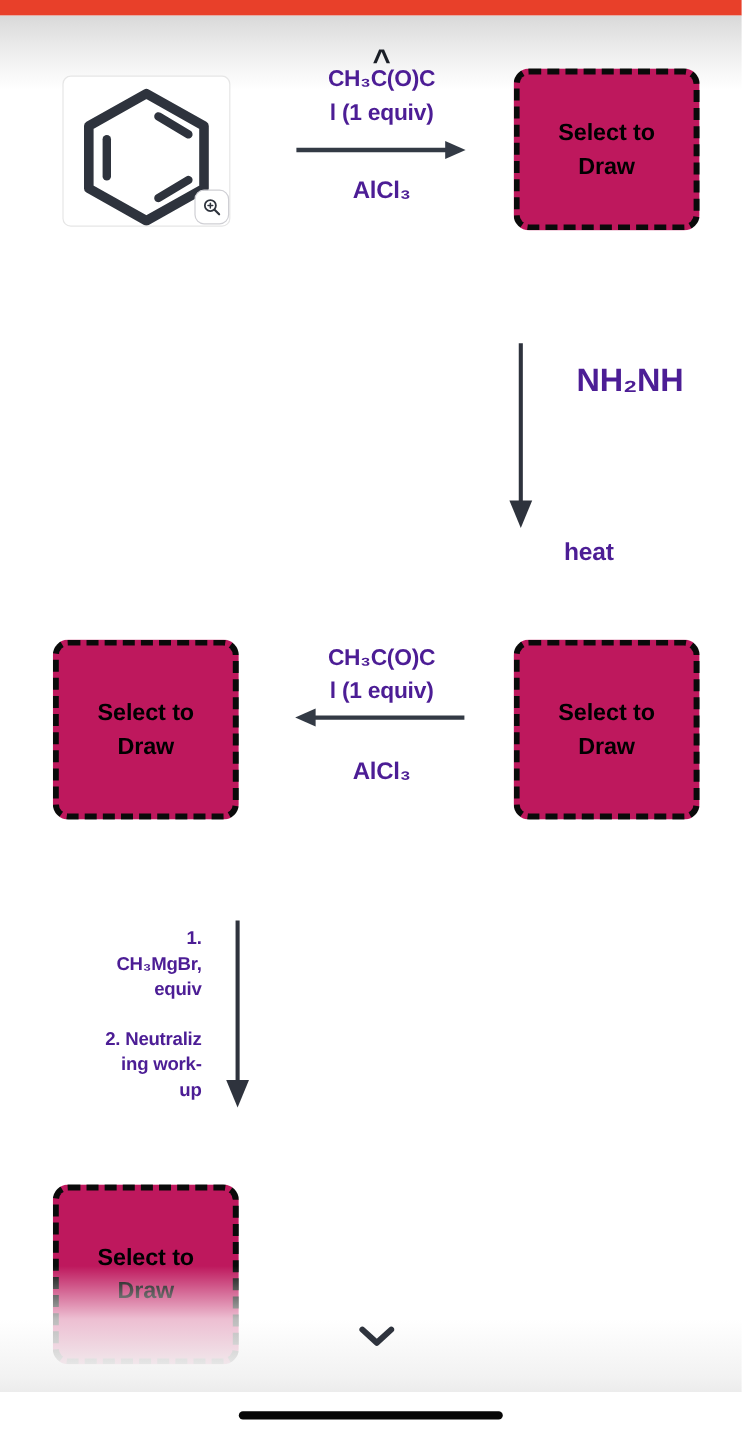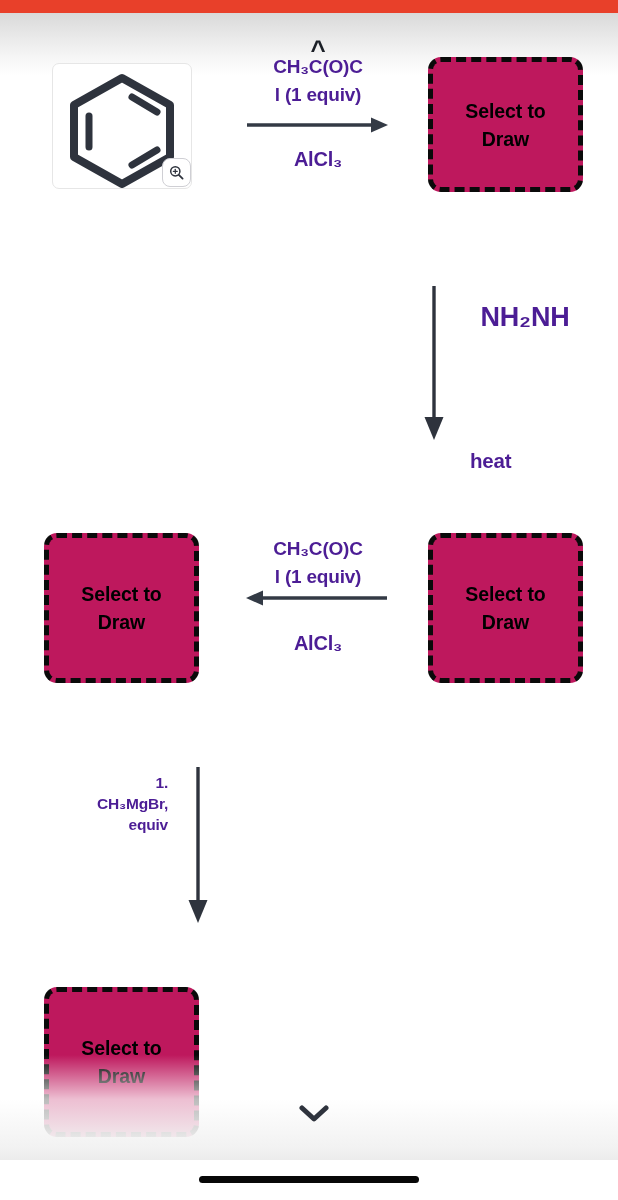--- a/index.html
+++ b/index.html
@@ -266,20 +266,25 @@
   <div id="answer-box-2" class="answer-box">
     <span>Select to</span>
     <span>Draw</span>
   </div>
 
   <div id="reagent-bottom-step1" class="reagent-text">
     <div>1.</div>
     <div>CH₃MgBr,</div>
     <div>equiv</div>
   </div>
+  <div id="reagent-bottom-step2" class="reagent-text">
+    <div>2. Neutraliz</div>
+    <div>ing work-</div>
+    <div>up</div>
+  </div>
 
   <svg id="arrow-vert-bottom" class="arrow" viewBox="0 0 40 162">
     <line x1="20" y1="3" x2="20" y2="140" stroke="#2E333D" stroke-width="3.4"></line>
     <polygon points="10.5,136 29.5,136 20,159" fill="#2E333D"></polygon>
   </svg>
 
   <div id="answer-box-4" class="answer-box">
     <span>Select to</span>
     <span>Draw</span>
   </div>

